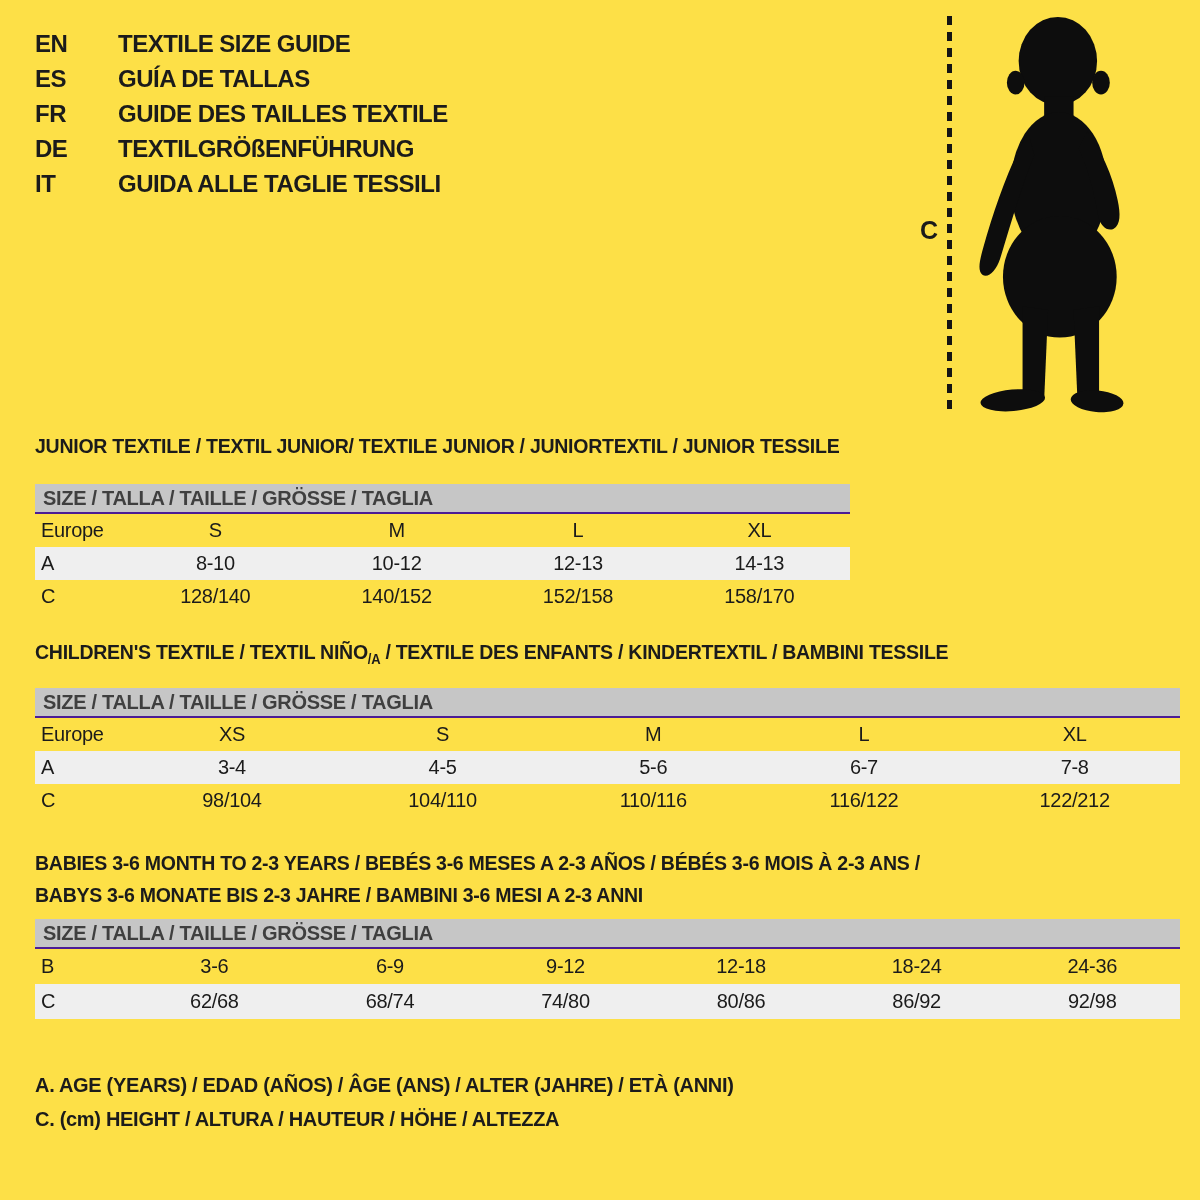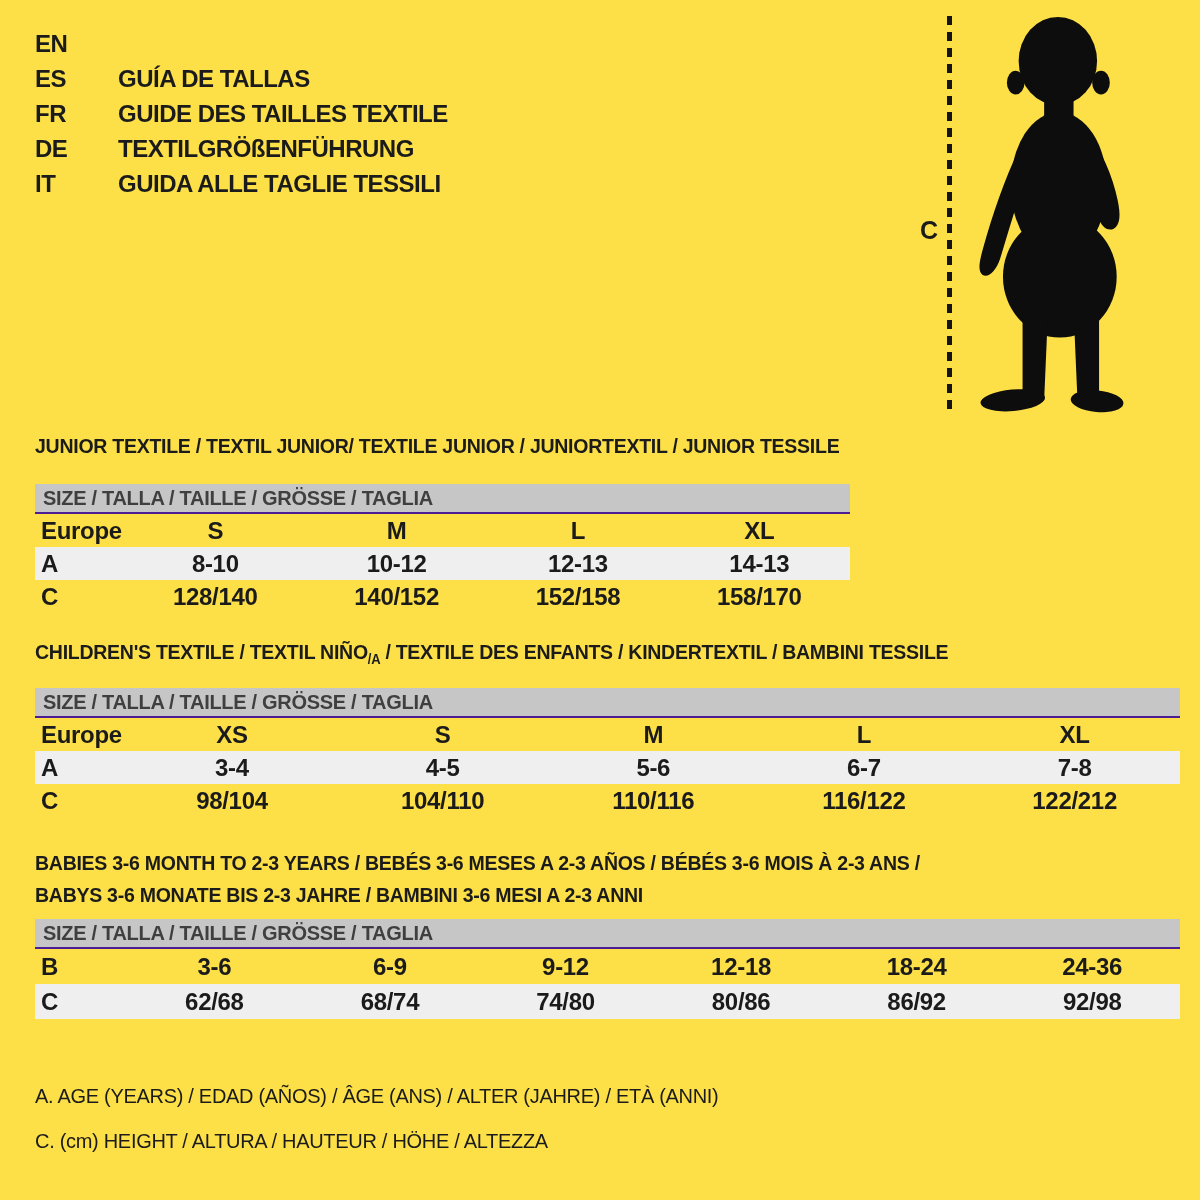--- a/index.html
+++ b/index.html
@@ -34,45 +34,46 @@
   .subsc { font-size:14px; vertical-align:-5px; }
 
   
   .tbl { position:absolute; left:35px; border-collapse:collapse; table-layout:fixed; }
   .tbl th.bar {
     background:#c6c6c6; color:#3f3f3f; text-align:left; font-size:20px;
     height:28px; padding:0 0 0 8px; letter-spacing:-0.3px; font-weight:bold;
     border-bottom:2px solid #4c1d95;
   }
   .tbl td {
-    height:33px; text-align:center; font-size:24px; font-weight:bold;
+    height:33px; text-align:center; font-size:20px; font-weight:normal;
     letter-spacing:-0.3px; padding:0;
   }
   .tbl td.lab { text-align:left; padding-left:6px; }
   .r-alt td { background:#efefef; }
   #junior-table   { top:484px; width:815px; }
   #children-table { top:688px; width:1145px; }
   #babies-table   { top:919px; width:1145px; }
   #babies-table td { height:35px; }
   .w-lab-j { width:11%; }
   .w-lab   { width:8%; }
 
   
   .notes { position:absolute; left:35px; top:1068px; }
   .note-line { height:34px; display:flex; align-items:center; font-size:20px;
-    font-weight:normal; letter-spacing:-0.3px; white-space:nowrap;margin-top:11px; }
+    font-weight:bold; letter-spacing:-0.3px; white-space:nowrap; }
 </style>
 </head>
 <body>
 
 <div class="canvas">
 
   <div class="langs">
     <div class="lang-row">
       <span class="lang-code">EN</span>
+      <span class="lang-label">TEXTILE SIZE GUIDE</span>
     </div>
     <div class="lang-row">
       <span class="lang-code">ES</span>
       <span class="lang-label">GUÍA DE TALLAS</span>
     </div>
     <div class="lang-row">
       <span class="lang-code">FR</span>
       <span class="lang-label">GUIDE DES TAILLES TEXTILE</span>
     </div>
     <div class="lang-row">

